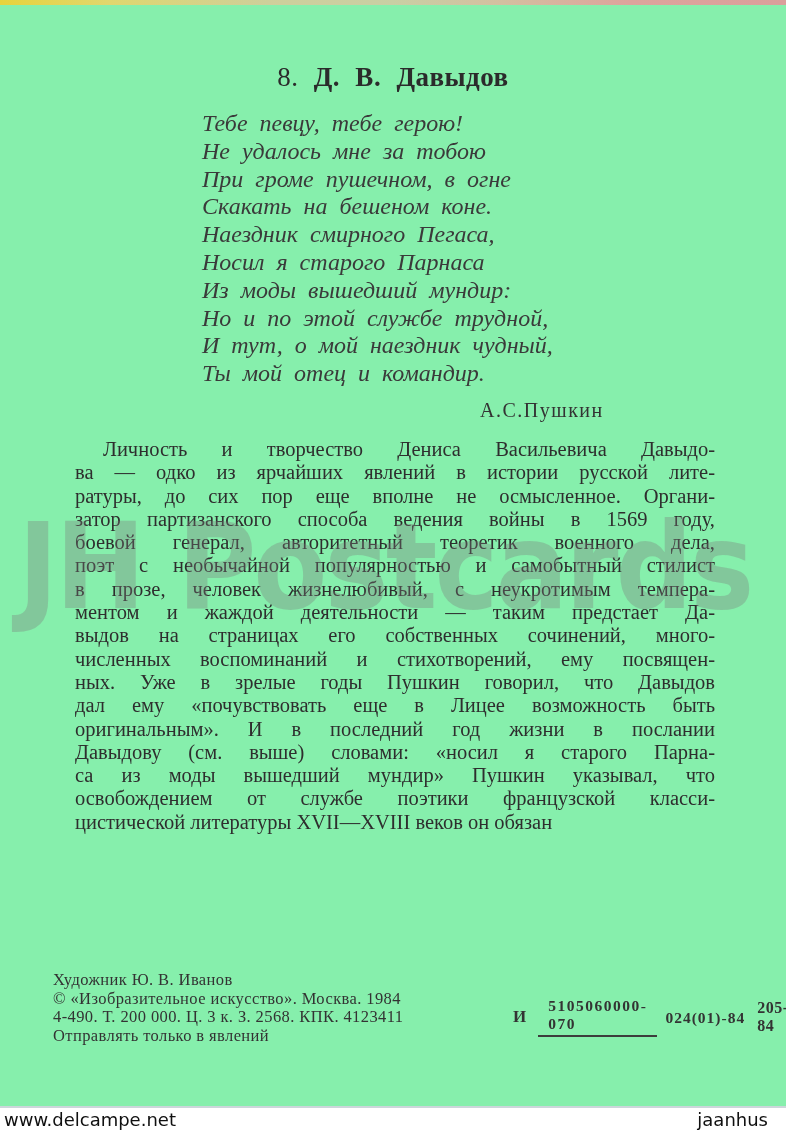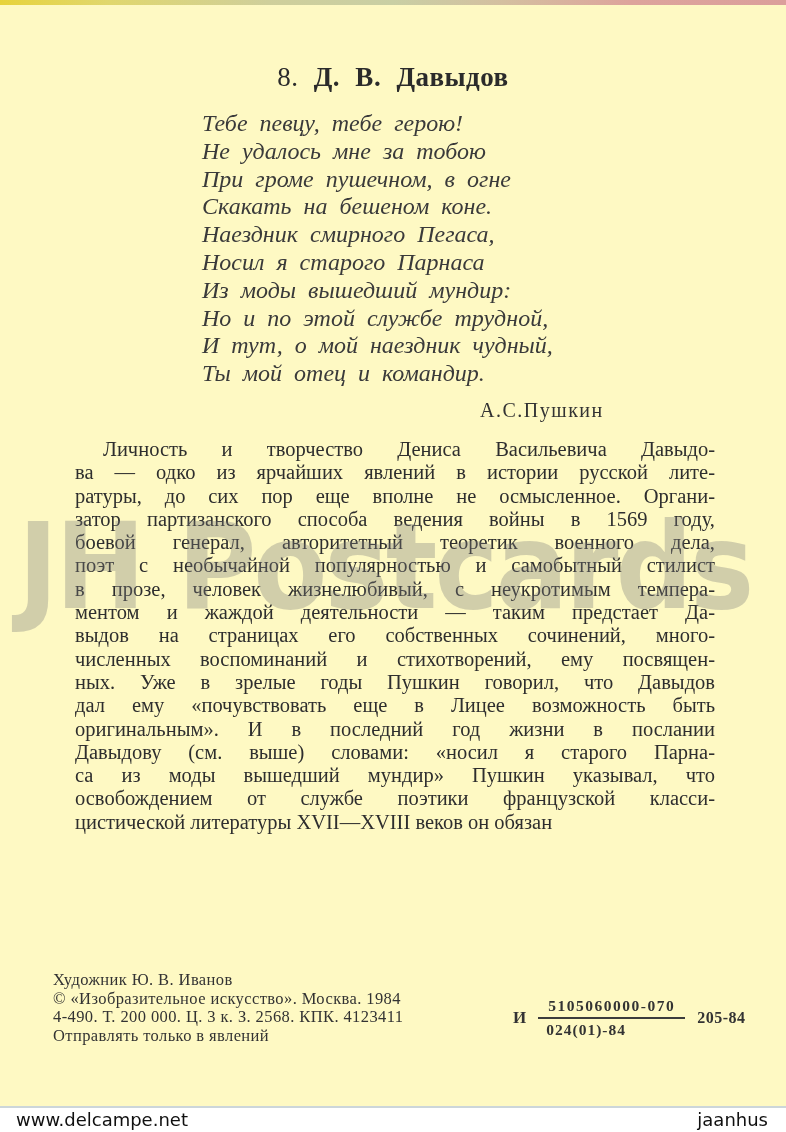--- a/index.html
+++ b/index.html
@@ -1,18 +1,18 @@
 <!DOCTYPE html>
 <html><head>
 <meta charset="utf-8">
 <style>
   html,body { margin:0; padding:0; }
   .page {
     position:relative; width:786px; height:1132px;
-    background:#fef9c3; overflow:hidden;
+    background:#86efac; overflow:hidden;
     font-family:"Liberation Serif", serif;
   }
   .top-edge {
     position:absolute; top:0; left:0; width:100%; height:5px;
     background:linear-gradient(90deg,#e7d33c 0%,#e0d76e 14%,#cfcf9b 34%,#c9cfa4 50%,#d4bfa0 64%,#dda49c 80%,#db9f9b 100%);
   }
   .title {
     position:absolute; top:62px; left:0; width:100%;
     text-align:center; font-size:27px; color:#2b2b2b; word-spacing:8px; letter-spacing:0.5px;
   }
@@ -34,38 +34,38 @@
   .essay-line:first-child { text-indent:28px; }
   .essay-line:last-child { text-align-last:left; }
   .imprint-left { position:absolute; left:53px; top:971px; }
   .imprint-line { font-size:16.5px; line-height:18.6px; color:#333; letter-spacing:0.4px; white-space:nowrap; }
   .imprint-right {
     position:absolute; left:513px; top:997px;
     display:flex; align-items:center; gap:12px;
     color:#333; font-weight:bold; font-size:16px;
   }
   .idx { font-size:17px; }
-  .frac { display:inline-flex; flex-direction:column; align-items:flex-start; font-size:15.5px; }
+  .frac { display:inline-flex; flex-direction:row; align-items:center; font-size:15.5px; }
   .frac .num { padding:0 10px 2px 10px; border-bottom:2px solid #3c3c3c; letter-spacing:1.5px; }
   .frac .den { padding-top:2px; letter-spacing:1px;margin-left:8px; }
   .suffix { font-size:16px; letter-spacing:0.5px; }
   .watermark {
     position:absolute; top:498px; left:18px;
     font-family:"DejaVu Sans", sans-serif; font-weight:bold;
     font-size:108px; letter-spacing:-3px; white-space:nowrap;
     color:rgba(122,122,122,0.34);
     transform:scaleY(1.1); transform-origin:top left;
     pointer-events:none;
   }
   .footer {
     position:absolute; left:0; bottom:0; width:100%; height:24px;
     background:#ffffff; border-top:2px solid #ccd6da;
     font-family:"DejaVu Sans", sans-serif; font-size:18px; color:#101010;
   }
-  .footer-left  { position:absolute; left:16px;  bottom:2px; }
+  .footer-left  { position:absolute; left:4px;  bottom:2px; }
   .footer-right { position:absolute; right:18px; bottom:2px; }
 </style>
 </head>
 <body>
 
 <div class="page">
 
   <div class="top-edge"></div>
 
   <div class="title">

